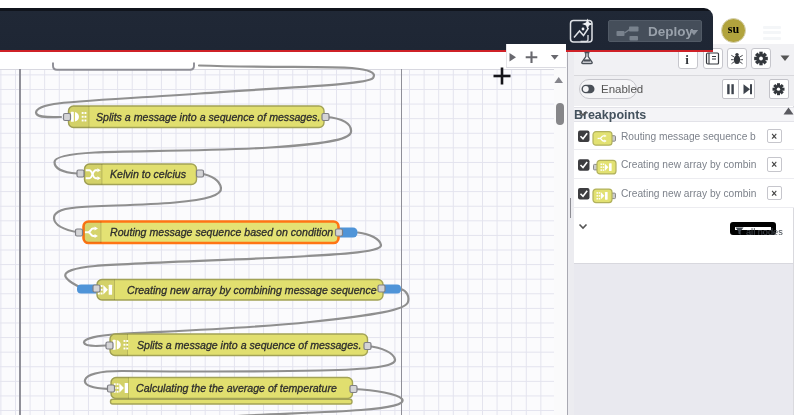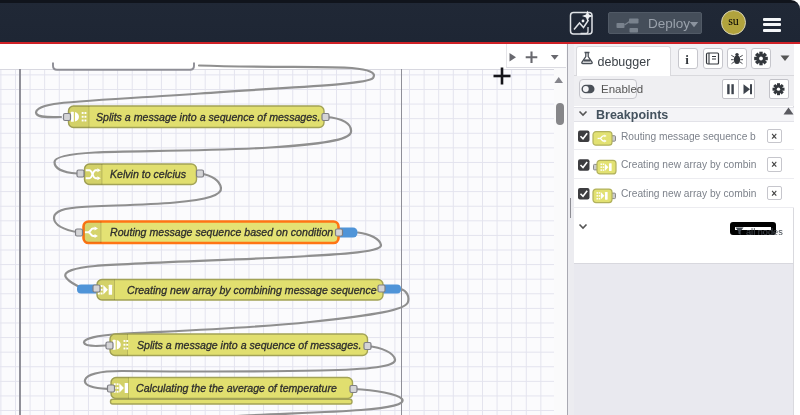--- a/index.html
+++ b/index.html
@@ -1,22 +1,22 @@
 <!DOCTYPE html>
 <html><head>
 <meta charset="utf-8">
 <style>
 * { margin:0; padding:0; box-sizing:border-box; }
 html,body { width:800px; height:415px; overflow:hidden; background:#fff;
   font-family:"Liberation Sans", sans-serif; }
 #page { position:relative; width:800px; height:415px; background:#fff; }
 
-#header { position:absolute; left:0; top:0; width:800px; height:44px;
+#header { position:absolute; left:0; top:8px; width:713px; height:44px;
   background:linear-gradient(to bottom,#10141c 0,#10141c 3px,#202836 3px,#1e2634 41.5px,#1e2634 41.5px);
-  border-bottom:2.5px solid #cf2127; border-top-right-radius:9px; }
+  border-bottom:2.5px solid #cf2127; border-top-right-radius:9px;font-weight:bold; }
 #deploy { position:absolute; left:608px; top:11.5px; width:94px; height:22.5px;
   background:#454e5a; border:1px solid #515a66; border-radius:2px; color:#99a1ab;
   font-size:13.5px; line-height:21px; }
 #deploy .txt { position:absolute; left:39px; top:0; }
 #avatar { position:absolute; left:721px; top:10px; width:25px; height:25px;
   border-radius:50%; background:#b1a33d; border:1.5px solid #d8d3b4;
   color:#000000; font-size:12px; text-align:center; line-height:21px;
   font-family:'Liberation Serif', serif; }
 .hbar { position:absolute; left:762.5px; width:18px; height:3.2px; background:#f4f6f8; border-radius:1px; }
 
@@ -42,21 +42,21 @@
 #rightstrip { position:absolute; left:795px; top:44px; width:5px; height:371px; background:#fff; }
 #tabstrip { position:absolute; left:0; top:0; width:220px; height:32px; background:#f1f1f4;
   border-bottom:1px solid #d9d9dd; }
 #tab { position:absolute; left:1.5px; top:1.5px; width:95px; height:30.5px; background:#fff;
   border:1px solid #d9d9dd; border-bottom:none; border-radius:3px 3px 0 0;
   font-size:12.5px; color:#3c4248; line-height:30px; }
 .tbtn { position:absolute; top:4px; width:20px; height:21px; background:#fff;
   border:1px solid #c6c6cc; border-radius:3px; }
 #toolrow { position:absolute; left:0; top:32px; width:220px; height:30px; background:#efeff2; }
 #enbtn { position:absolute; left:5px; top:35px; width:58px; height:20px; background:#f5f5f7;
-  border:1px solid #c6c6cc; border-radius:4px; font-size:11.5px; color:#555; line-height:18px; }
+  border:1px solid #c6c6cc; border-radius:10px; font-size:11.5px; color:#555; line-height:18px; }
 .prow-btn { position:absolute; top:35px; height:20px; background:#fff; border:1px solid #c2c2c8; }
 .shead { position:absolute; left:0; width:220px; height:15px; background:#f4f4f7;
   border-top:1px solid #e2e2e8; border-bottom:1px solid #e2e2e8;
   font-size:12.5px; font-weight:bold; color:#44525e; line-height:14px; }
 .bprow { position:absolute; left:0; width:220px; height:28.7px; background:#fff;
   border-bottom:1px solid #ececf0; }
 .bplabel { position:absolute; left:47px; top:7.5px; width:135px; height:14px; overflow:hidden;
   font-size:10.2px; color:#7d828b; white-space:nowrap; padding-top:1.5px; }
 .xbtn { position:absolute; left:193px; top:7px; width:14.5px; height:14.5px; background:#fff;
   border:1px solid #c6c6cc; border-radius:2px; color:#444; font-size:10px;
@@ -210,31 +210,30 @@
     <div id="vthumb"></div>
   </div>
 
   <div id="sep"></div>
   <div id="sephandle"></div>
 
   <div id="sidebar">
     <div id="msggray"></div>
     <div id="msgempty" style="top:192.5px; height:26px;"></div>
     <div id="tabstrip"></div>
-    <div id="tab"><span style="margin-left:21px;">debugger</span></div>
     <div id="toolrow"></div>
     <div id="enbtn"><span style="margin-left:21px;">Enabled</span></div>
     <div class="tbtn" style="left:104px;"></div>
     <div class="tbtn" style="left:128.5px;"></div>
     <div class="tbtn" style="left:153px;"></div>
     <div class="tbtn" style="left:177px;"></div>
     <div class="prow-btn" style="left:148px; width:16.5px; border-radius:2px 0 0 2px;"></div>
     <div class="prow-btn" style="left:164.5px; width:16.5px; border-left:none; border-radius:0 2px 2px 0;"></div>
     <div class="prow-btn" style="left:195px; width:20px; border-radius:2px;"></div>
-    <div class="shead" style="top:62.5px;"><span style="margin-left:22px;">Breakpoints</span></div>
+    <div class="shead" style="top:62.5px;"><span style="">Breakpoints</span></div>
     <div class="bprow" style="top:77.5px;">
       <div class="bplabel">Routing message sequence ba</div>
       <div class="xbtn">×</div>
     </div>
     <div class="bprow" style="top:106.2px;">
       <div class="bplabel">Creating new array by combinin</div>
       <div class="xbtn">×</div>
     </div>
     <div class="bprow" style="top:134.9px;">
       <div class="bplabel">Creating new array by combinin</div>

